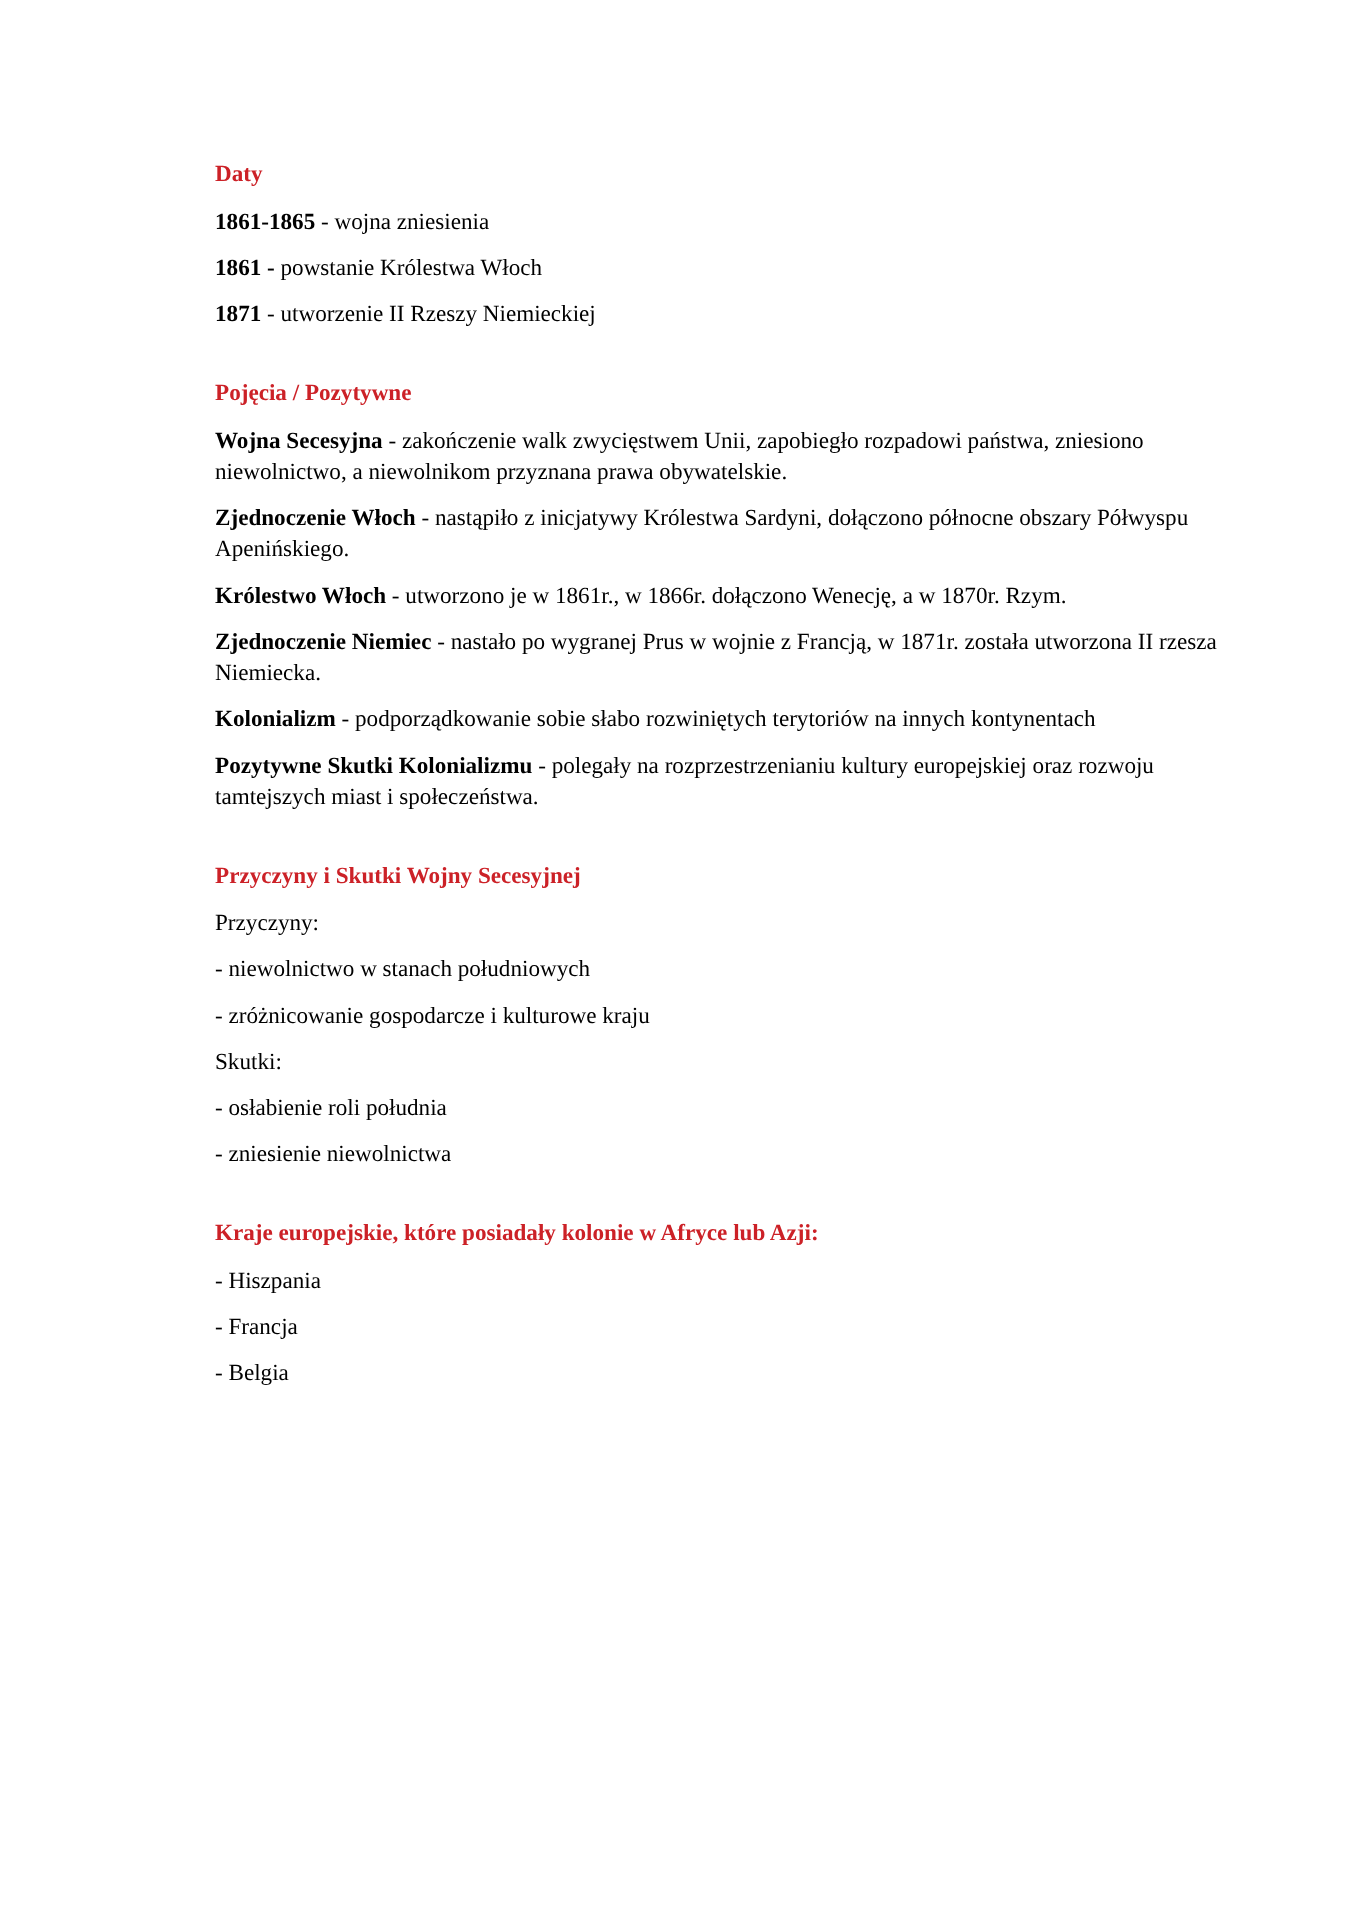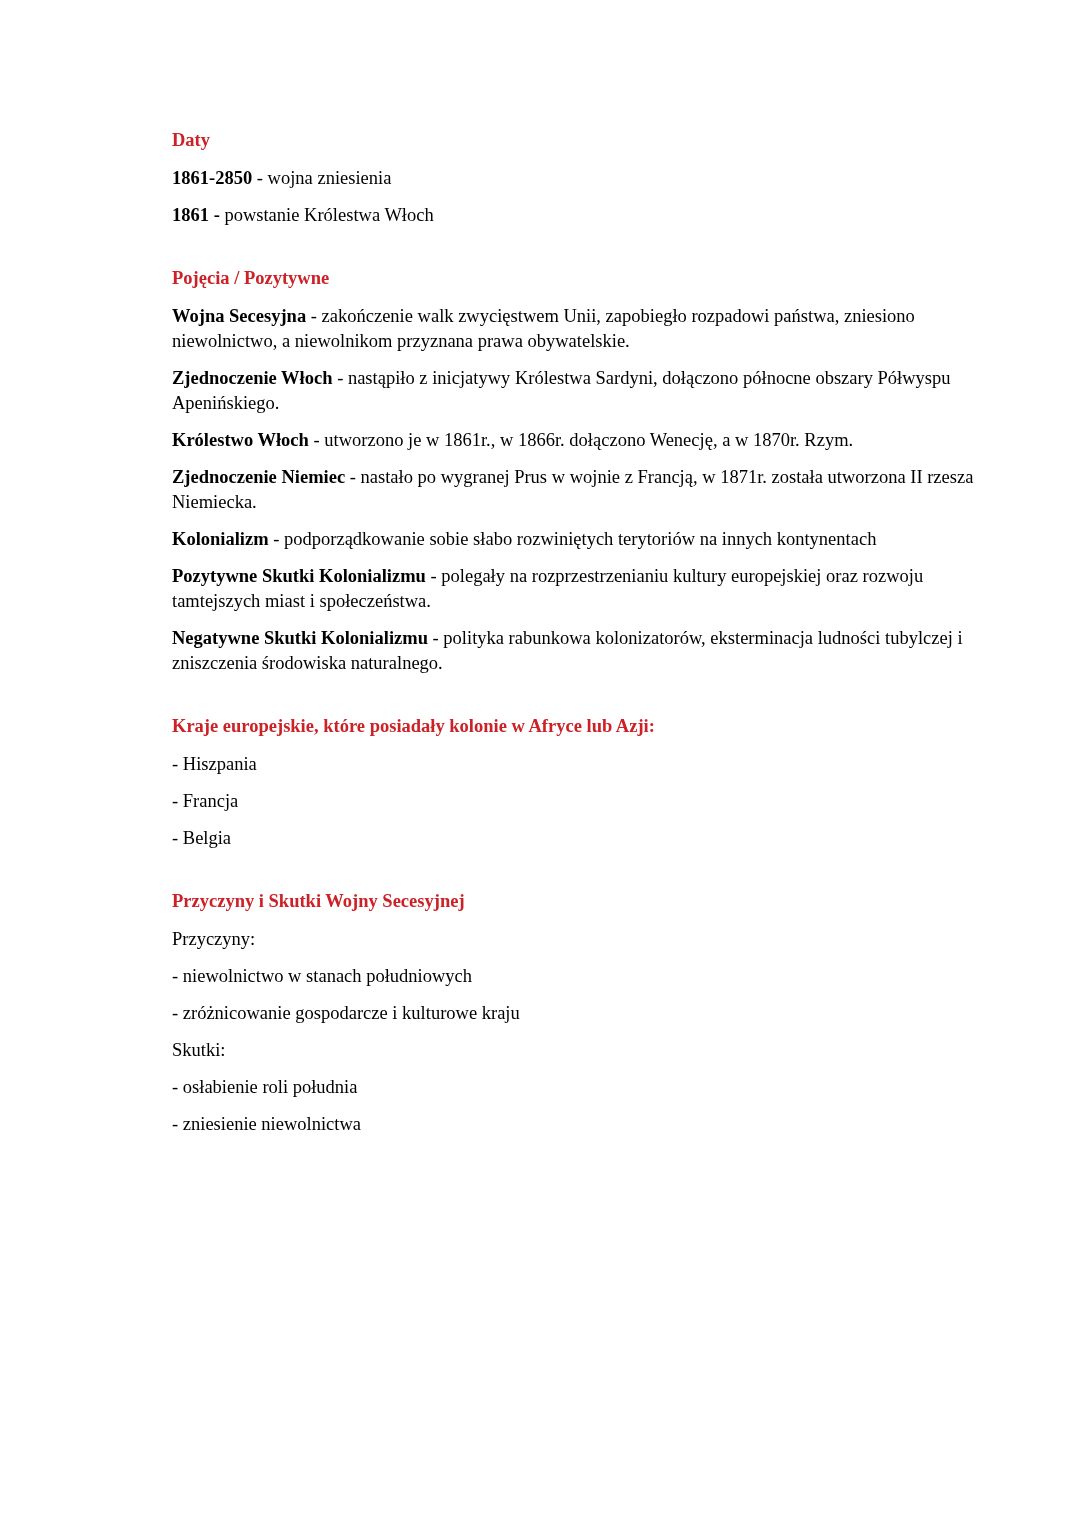--- a/index.html
+++ b/index.html
@@ -30,46 +30,46 @@
   }
   p b { font-weight: bold; }
 </style>
 </head>
 <body>
 
 <div class="page">
 
   <section>
     <h2>Daty</h2>
-    <p><b>1861-2850</b><span> - wojna zniesienia</span></p>
+    <p><b>1861-1865</b><span> - wojna zniesienia</span></p>
     <p><b>1861 -</b><span> powstanie Królestwa Włoch</span></p>
+    <p><b>1871</b><span> - utworzenie II Rzeszy Niemieckiej</span></p>
   </section>
 
 
   <section>
     <h2>Pojęcia / Pozytywne</h2>
     <p><b>Wojna Secesyjna</b><span> - zakończenie walk zwycięstwem Unii, zapobiegło rozpadowi państwa, zniesiono niewolnictwo, a niewolnikom przyznana prawa obywatelskie.</span></p>
     <p><b>Zjednoczenie Włoch</b><span> - nastąpiło z inicjatywy Królestwa Sardyni, dołączono północne obszary Półwyspu Apenińskiego.</span></p>
     <p><b>Królestwo Włoch</b><span> - utworzono je w 1861r., w 1866r. dołączono Wenecję, a w 1870r. Rzym.</span></p>
     <p><b>Zjednoczenie Niemiec</b><span> - nastało po wygranej Prus w wojnie z Francją, w 1871r. została utworzona II rzesza Niemiecka.</span></p>
     <p><b>Kolonializm</b><span> - podporządkowanie sobie słabo rozwiniętych terytoriów na innych kontynentach</span></p>
     <p><b>Pozytywne Skutki Kolonializmu</b><span> - polegały na rozprzestrzenianiu kultury europejskiej oraz rozwoju tamtejszych miast i społeczeństwa.</span></p>
-    <p><b>Negatywne Skutki Kolonializmu</b><span> - polityka rabunkowa kolonizatorów, eksterminacja ludności tubylczej i zniszczenia środowiska naturalnego.</span></p>
-  </section>
-
-  <section>
-    <h2>Kraje europejskie, które posiadały kolonie w Afryce lub Azji:</h2>
-    <p><b></b><span>- Hiszpania</span></p>
-    <p><b></b><span>- Francja</span></p>
-    <p><b></b><span>- Belgia</span></p>
   </section>
 
   <section>
     <h2>Przyczyny i Skutki Wojny Secesyjnej</h2>
     <p><b></b><span>Przyczyny:</span></p>
     <p><b></b><span>- niewolnictwo w stanach południowych</span></p>
     <p><b></b><span>- zróżnicowanie gospodarcze i kulturowe kraju</span></p>
     <p><b></b><span>Skutki:</span></p>
     <p><b></b><span>- osłabienie roli południa</span></p>
     <p><b></b><span>- zniesienie niewolnictwa</span></p>
   </section>
 
+  <section>
+    <h2>Kraje europejskie, które posiadały kolonie w Afryce lub Azji:</h2>
+    <p><b></b><span>- Hiszpania</span></p>
+    <p><b></b><span>- Francja</span></p>
+    <p><b></b><span>- Belgia</span></p>
+  </section>
+
 </div>
 
 </body></html>

